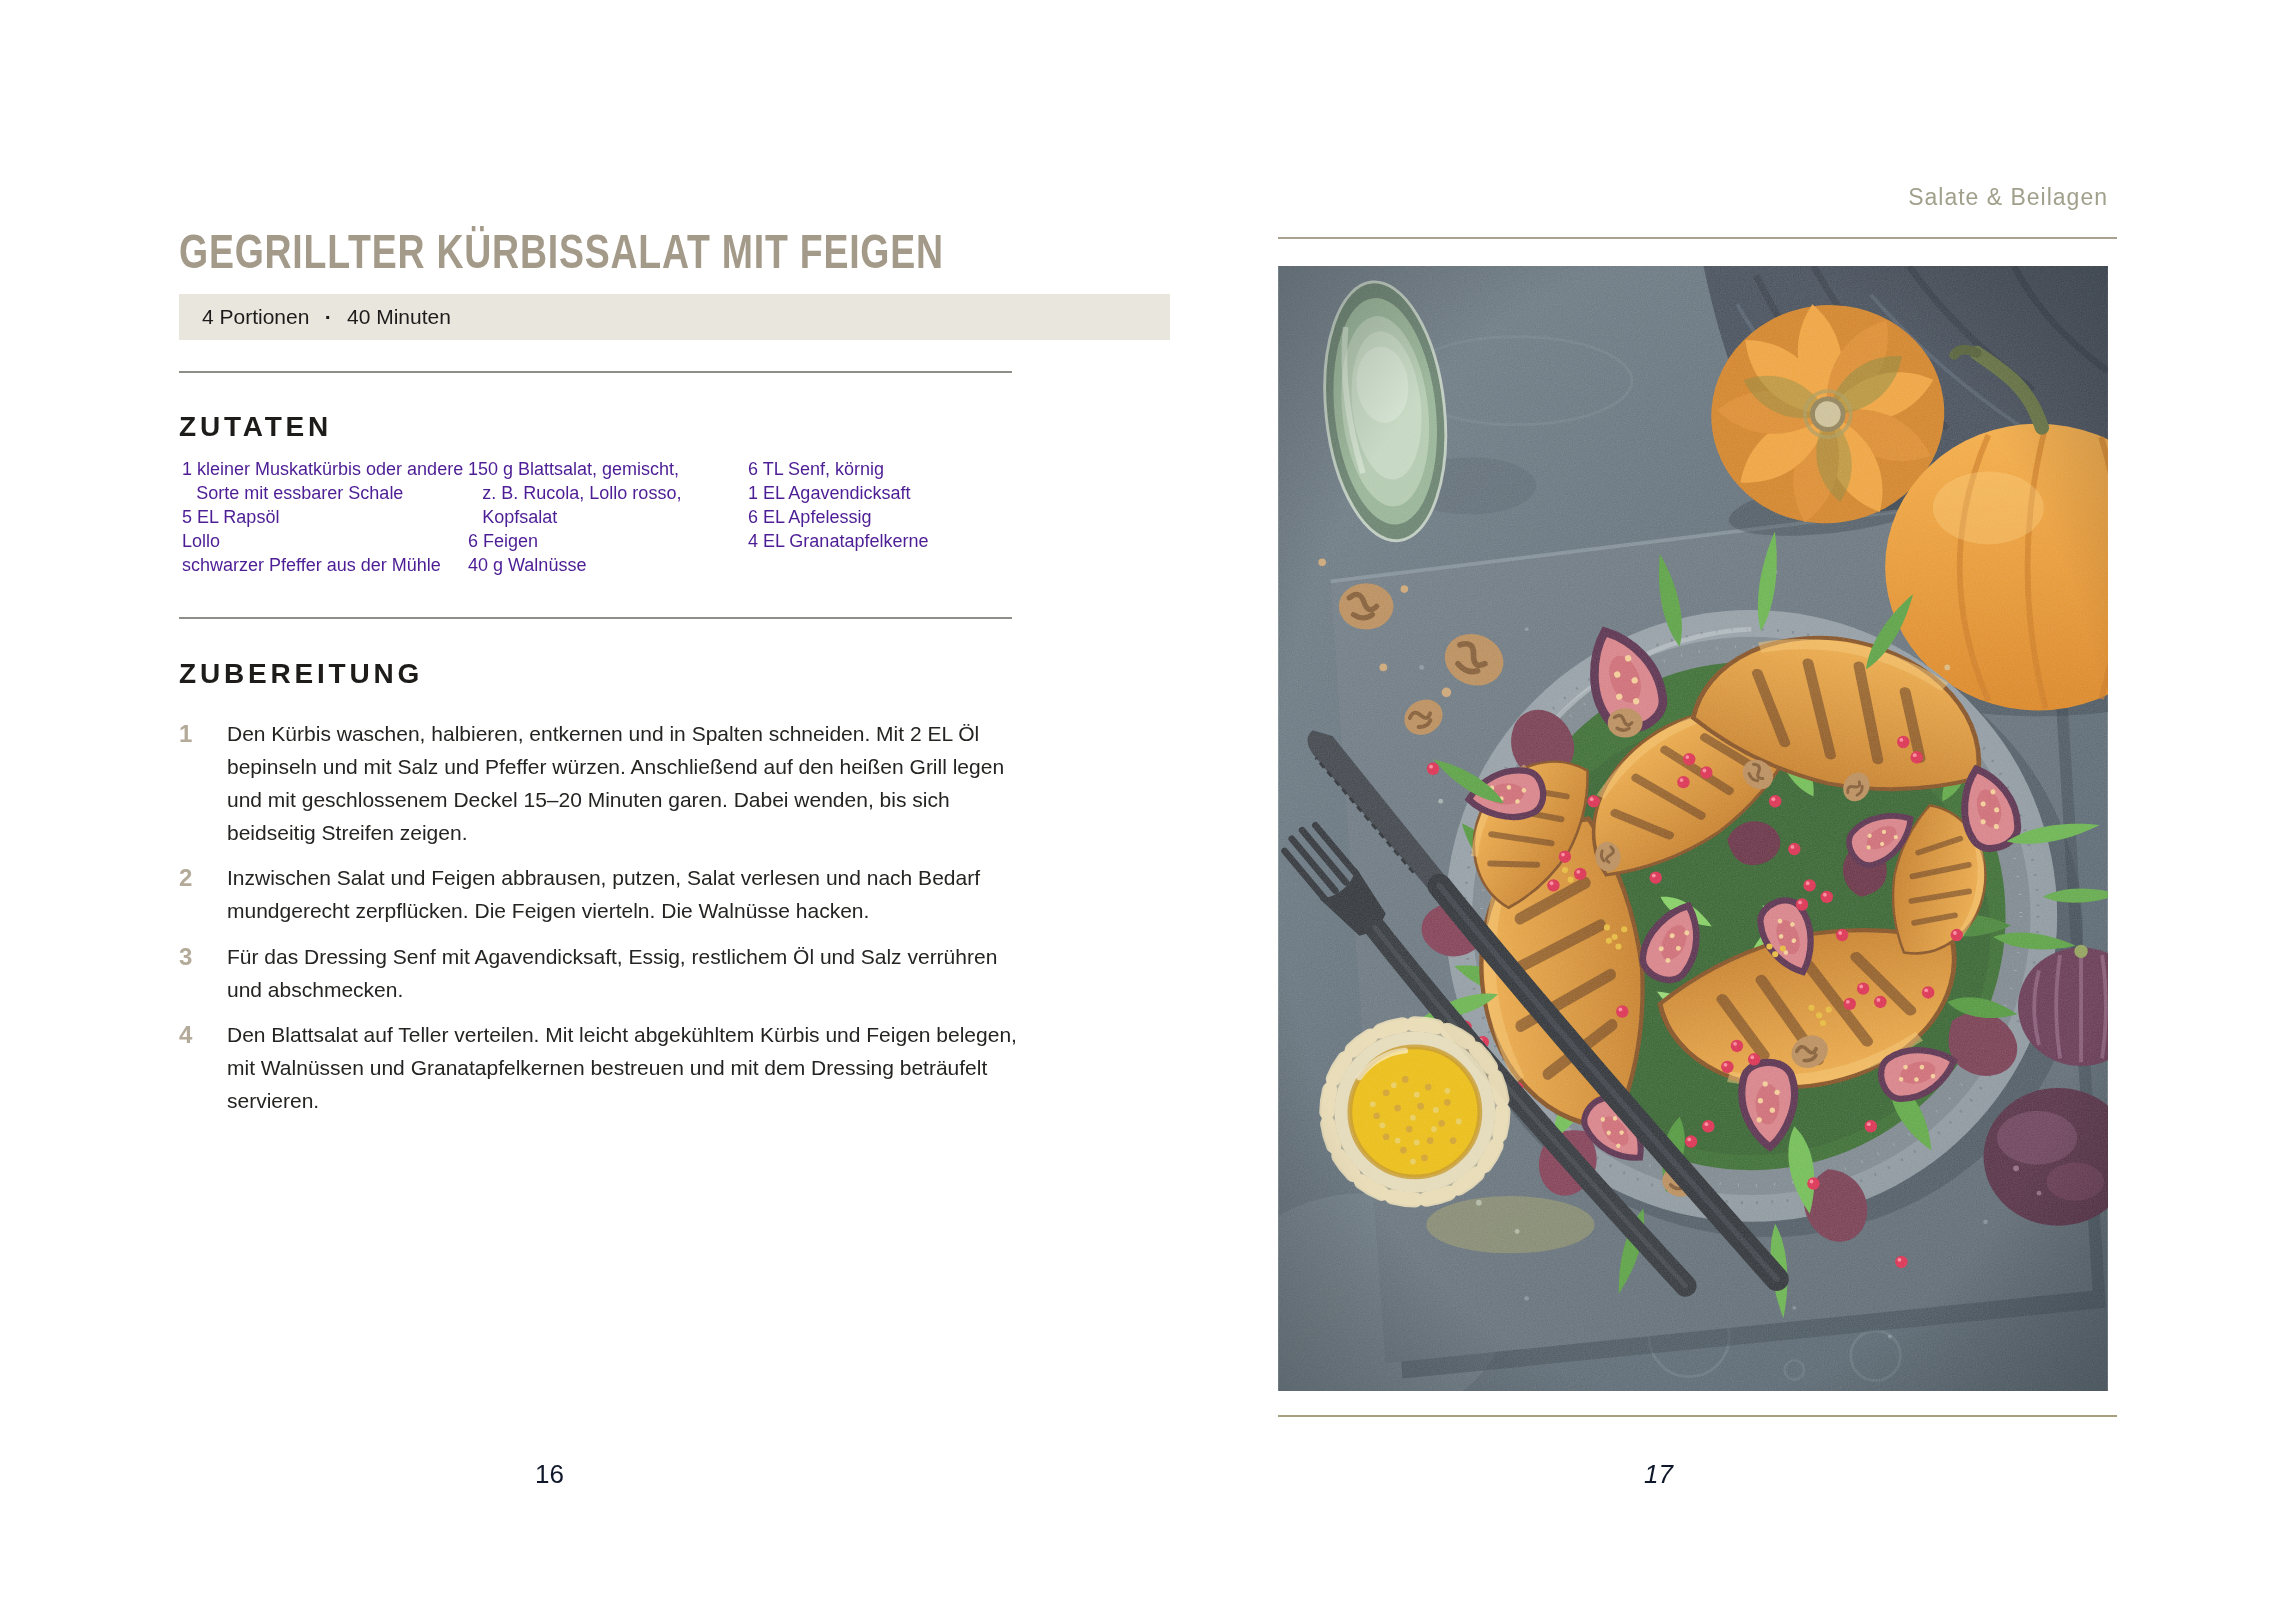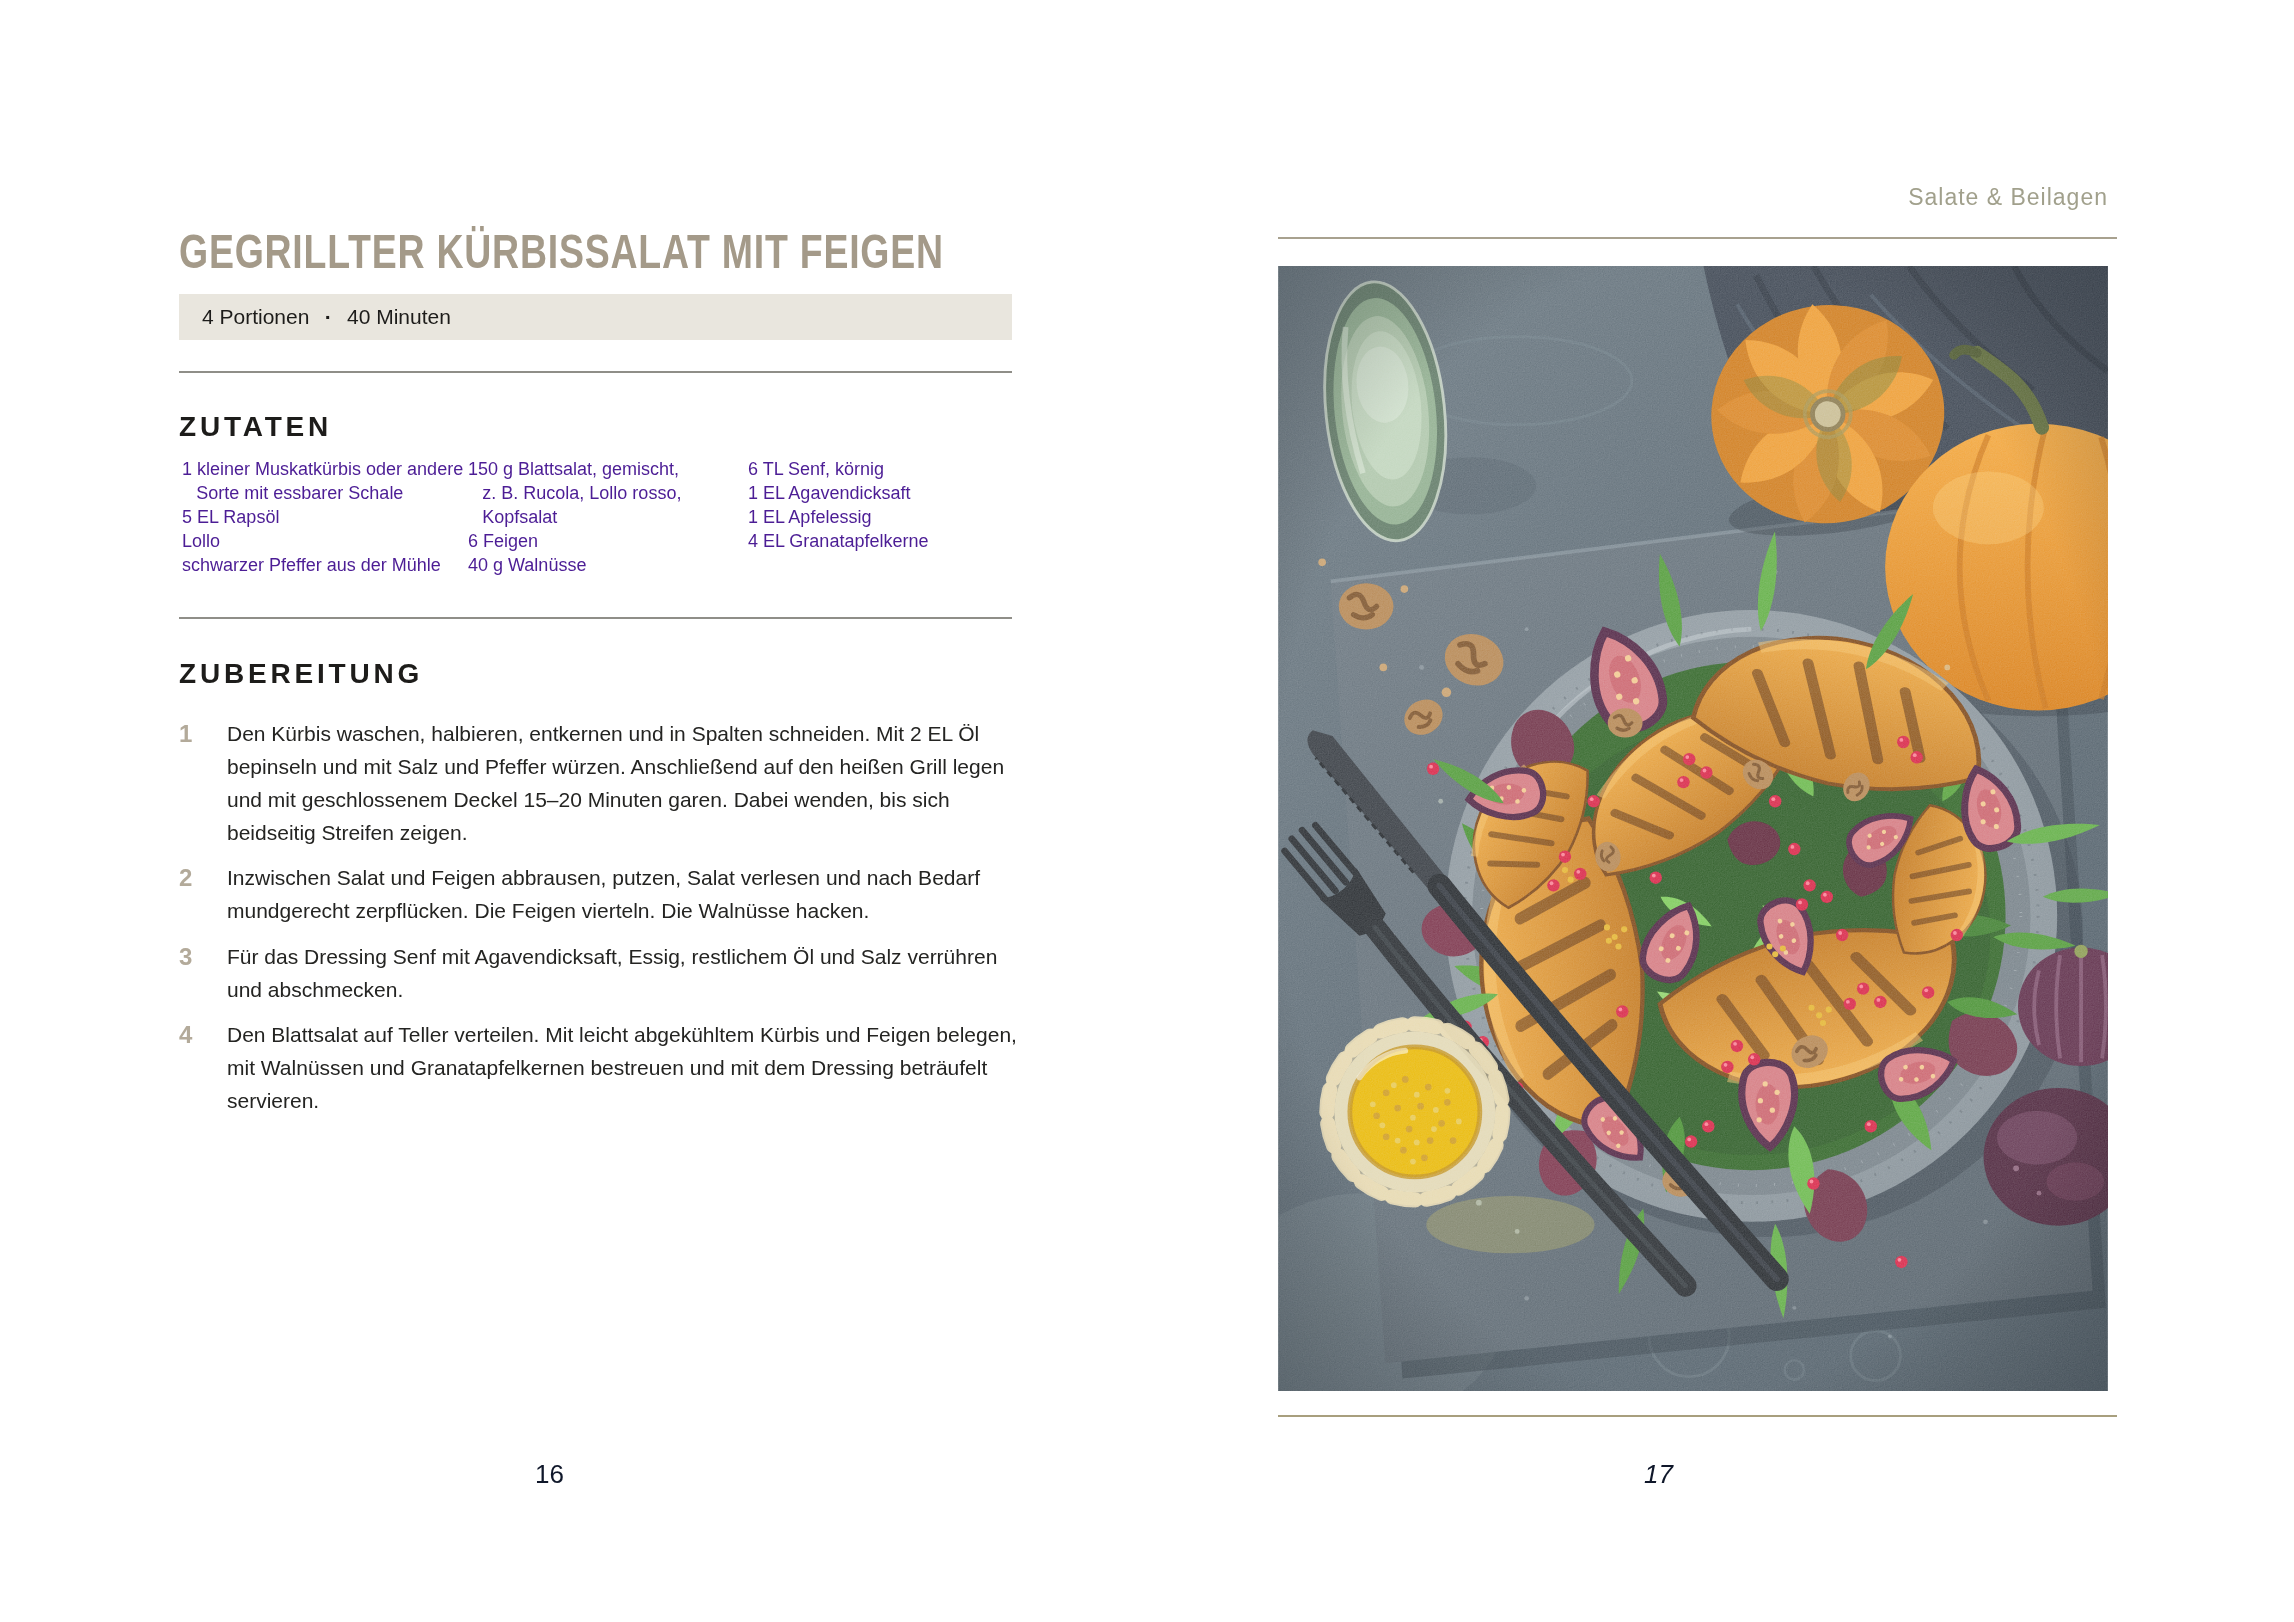--- a/index.html
+++ b/index.html
@@ -1,21 +1,21 @@
 <!DOCTYPE html>
 <html><head>
 <meta charset="utf-8">
 <style>
   html,body{margin:0;padding:0;background:#ffffff;}
   body{width:2294px;height:1622px;position:relative;font-family:"Liberation Sans",sans-serif;color:#1d1c1a;overflow:hidden;}
   .abs{position:absolute;}
   
   .recipe-title{left:179px;top:224px;font-size:48px;font-weight:bold;letter-spacing:1px;
     color:#a49a89;white-space:nowrap;transform:scaleX(.78);transform-origin:left center;}
-  .meta-bar{left:179px;top:294px;width:833px;height:46px;background:#e9e6de;
+  .meta-bar{left:179px;top:294px;width:991px;height:46px;background:#e9e6de;
     font-size:21px;line-height:46px;padding-left:23px;box-sizing:border-box;color:#1d1c1a;}
   .meta-bar .dot{margin:0 15.3px;font-weight:bold;}
   .rule{height:1.9px;background:#8f8e88;}
   .rule-1{left:179px;top:371px;width:833px;}
   .rule-2{left:179px;top:617px;width:833px;}
   .sec-head{font-size:28px;font-weight:bold;letter-spacing:3.8px;color:#1d1c1a;white-space:nowrap;}
   .zutaten{left:179px;top:411px;}
   .zubereitung{left:179px;top:658px;}
   .ing-col{font-size:18px;line-height:24px;white-space:nowrap;color:#4c1d95;}
   .ing-col .ind{padding-left:14.3px;}
@@ -60,21 +60,21 @@
 <div class="abs ing-col col-2">
   <div>150 g Blattsalat, gemischt,</div>
   <div class="ind">z. B. Rucola, Lollo rosso,</div>
   <div class="ind">Kopfsalat</div>
   <div>6 Feigen</div>
   <div>40 g Walnüsse</div>
 </div>
 <div class="abs ing-col col-3">
   <div>6 TL Senf, körnig</div>
   <div>1 EL Agavendicksaft</div>
-  <div>1 EL Apfelessig</div>
+  <div>6 EL Apfelessig</div>
   <div>4 EL Granatapfelkerne</div>
 </div>
 
 <div class="abs rule rule-2"></div>
 
 <div class="abs sec-head zubereitung">ZUBEREITUNG</div>
 
 <div class="abs steps">
   <div class="step">
     <span class="num">1</span>

